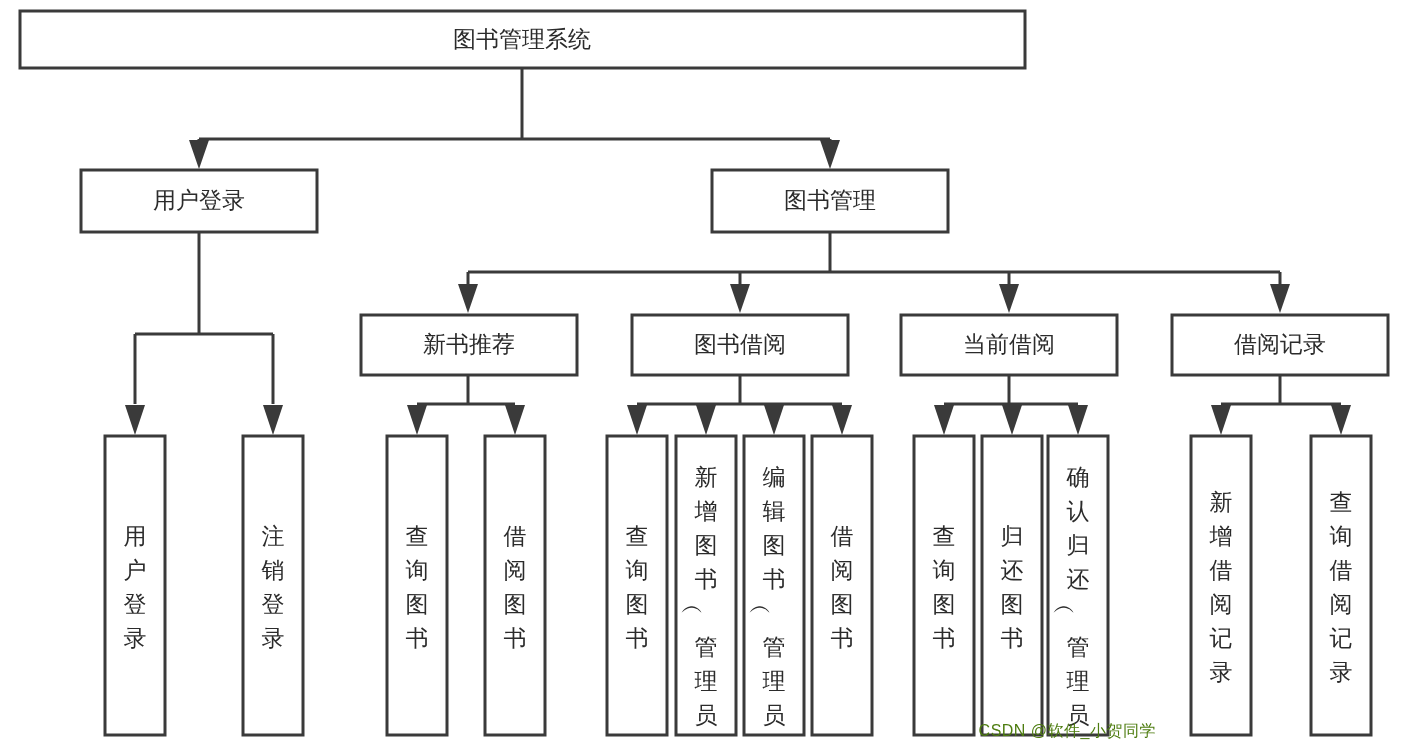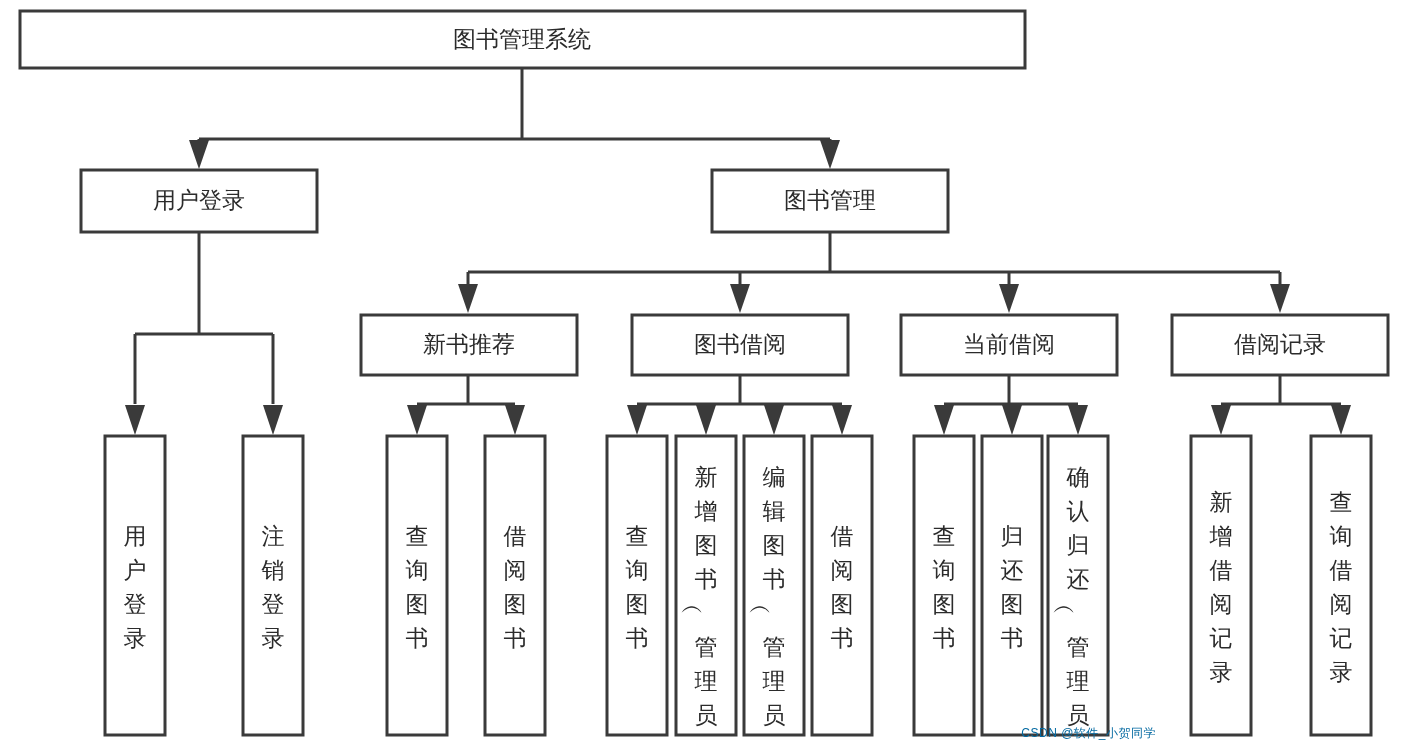--- a/index.html
+++ b/index.html
@@ -52,22 +52,22 @@
     font-family: "Liberation Sans", "DejaVu Sans", sans-serif;
     font-size: 23px;
     fill: #2b2b2b;
     text-anchor: middle;
   }
   .watermark-text {
     position: absolute;
     right: 10px;
     bottom: 5px;
     font-family: "Liberation Sans", "DejaVu Sans", sans-serif;
-    font-size: 12px;
-    color: #0369a1;
+    font-size: 16px;
+    color: #4d7c0f;
     white-space: nowrap;
     letter-spacing: 0.5px;
   }
 </style>
 </head>
 <body>
 
 <div id="diagram-root">
   <svg class="diagram-canvas" viewBox="0 0 1405 747">
 

